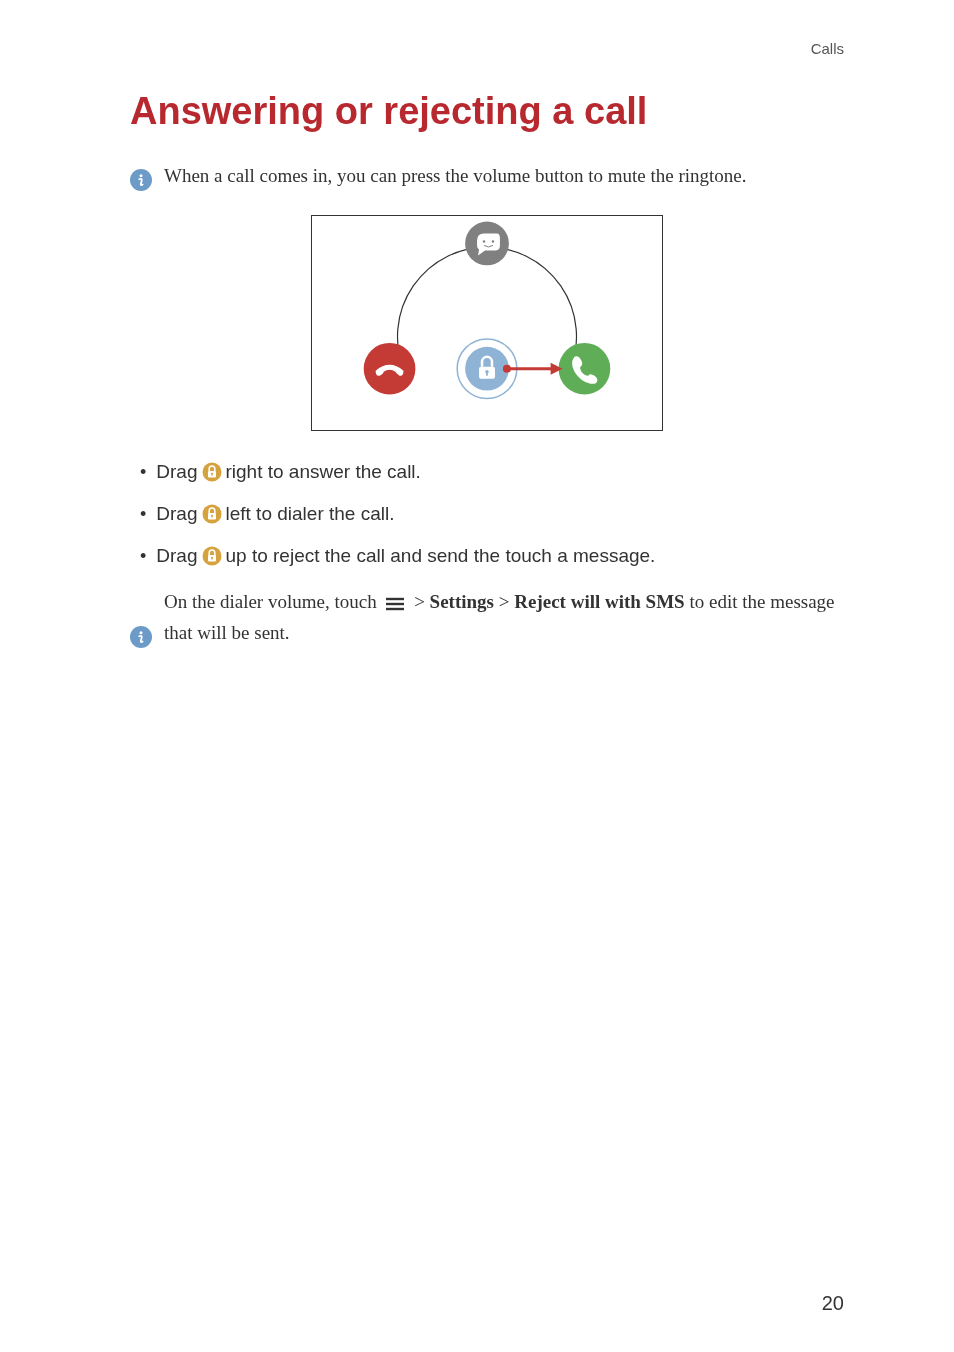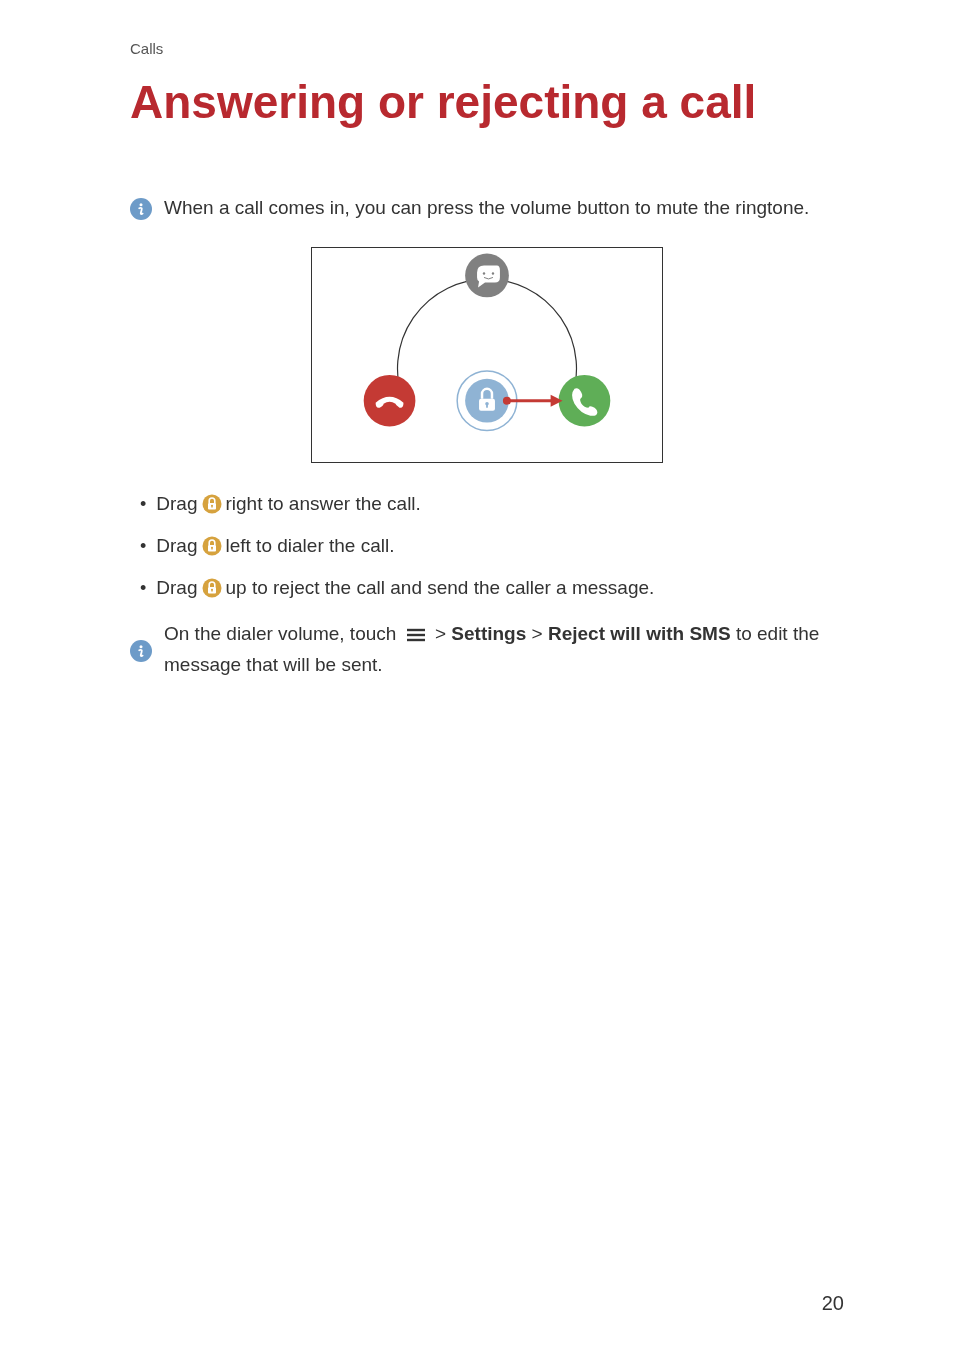--- a/index.html
+++ b/index.html
@@ -10,35 +10,36 @@
     body {
       width: 954px;
       height: 1352px;
       font-family: Arial, Helvetica, sans-serif;
       color: #333;
       padding: 40px 110px 40px 130px;
       position: relative;
       background: #fff;
     }
     .header-label {
-      text-align: left;
+      text-align: right;
       font-size: 15px;
       color: #555;
-      margin-bottom: 18px;
+      margin-bottom: 33px;
     }
     .page-title {
-      font-size: 46px;
+      font-size: 38px;
       font-weight: bold;
       color: #b8292f;
-      margin-bottom: 64px;
+      margin-bottom: 28px;
     }
     .info-row {
       display: flex;
-      align-items: center;
+      align-items: flex-end;
       margin-bottom: 24px;
+      font-family: Liberation Serif, serif;
     }
     .info-icon {
       flex: 0 0 auto;
       margin-right: 12px;
       margin-top: 2px;
     }
     .info-icon svg {
       display: block;
     }
     .info-text {
@@ -196,21 +197,21 @@
     <span>Drag</span>
     <span class="lock-mini">
       <svg width="20" height="20" viewBox="0 0 20 20">
         <circle cx="10" cy="10" r="9.5" fill="#d6a23e"></circle>
         <rect x="6" y="9" width="8" height="6.5" rx="1" fill="#fff"></rect>
         <path d="M 7.2 9 L 7.2 6.8 A 2.8 2.8 0 0 1 12.8 6.8 L 12.8 9" fill="none" stroke="#fff" stroke-width="1.6"></path>
         <circle cx="10" cy="11.7" r="1" fill="#d6a23e"></circle>
         <rect x="9.5" y="11.7" width="1" height="2" fill="#d6a23e"></rect>
       </svg>
     </span>
-    <span>up to reject the call and send the caller a message.</span>
+    <span>up to reject the call and send the touch a message.</span>
   </li>
 </ul>
 
 <div class="info-row">
   <span class="info-icon">
     <svg width="22" height="22" viewBox="0 0 22 22">
       <circle cx="11" cy="11" r="11" fill="#6d9bc8"></circle>
       <circle cx="11" cy="6.8" r="1.5" fill="#fff"></circle>
       <path d="M9.2 10.2 Q10.8 9.4 11.6 10.2 Q12.0 10.6 11.6 12 L10.8 15 Q10.6 16 11.4 16 Q12 16 12.6 15.6" stroke="#fff" stroke-width="1.8" fill="none" stroke-linecap="round"></path>
     </svg>

